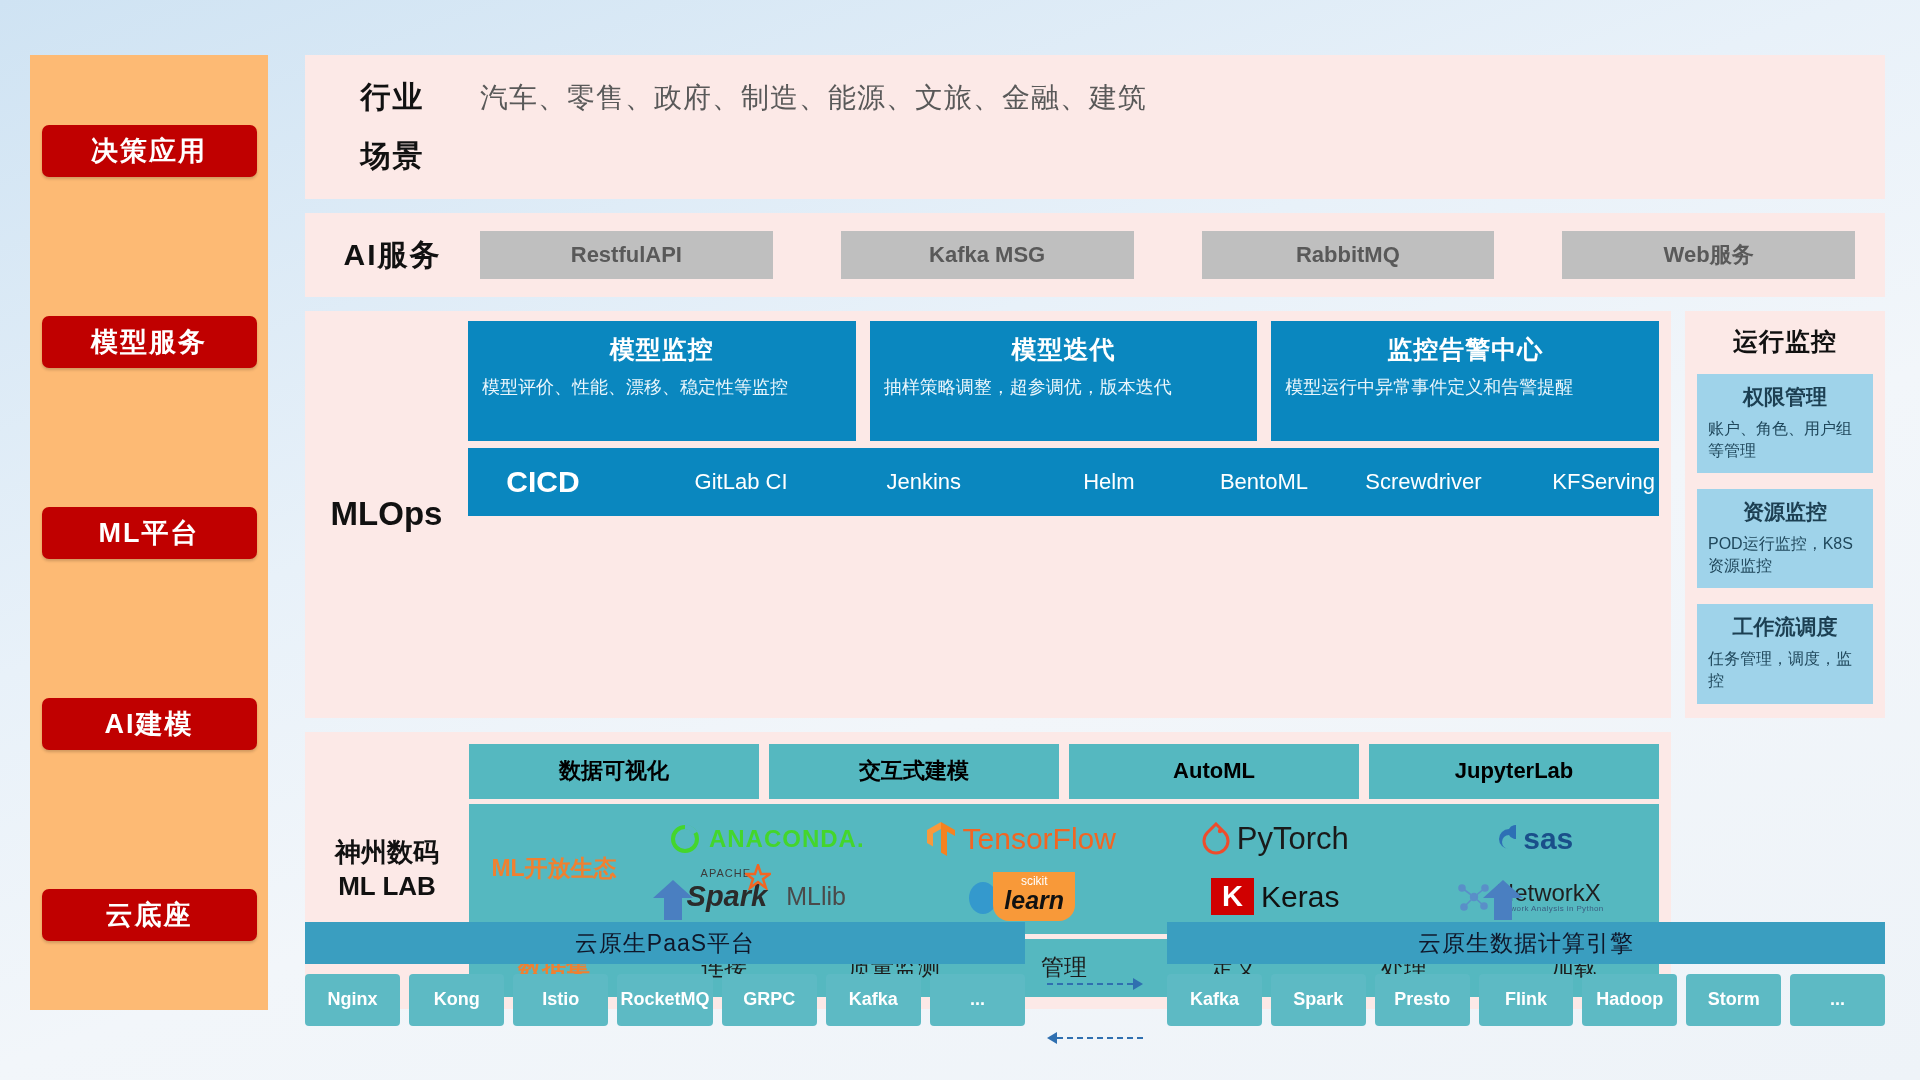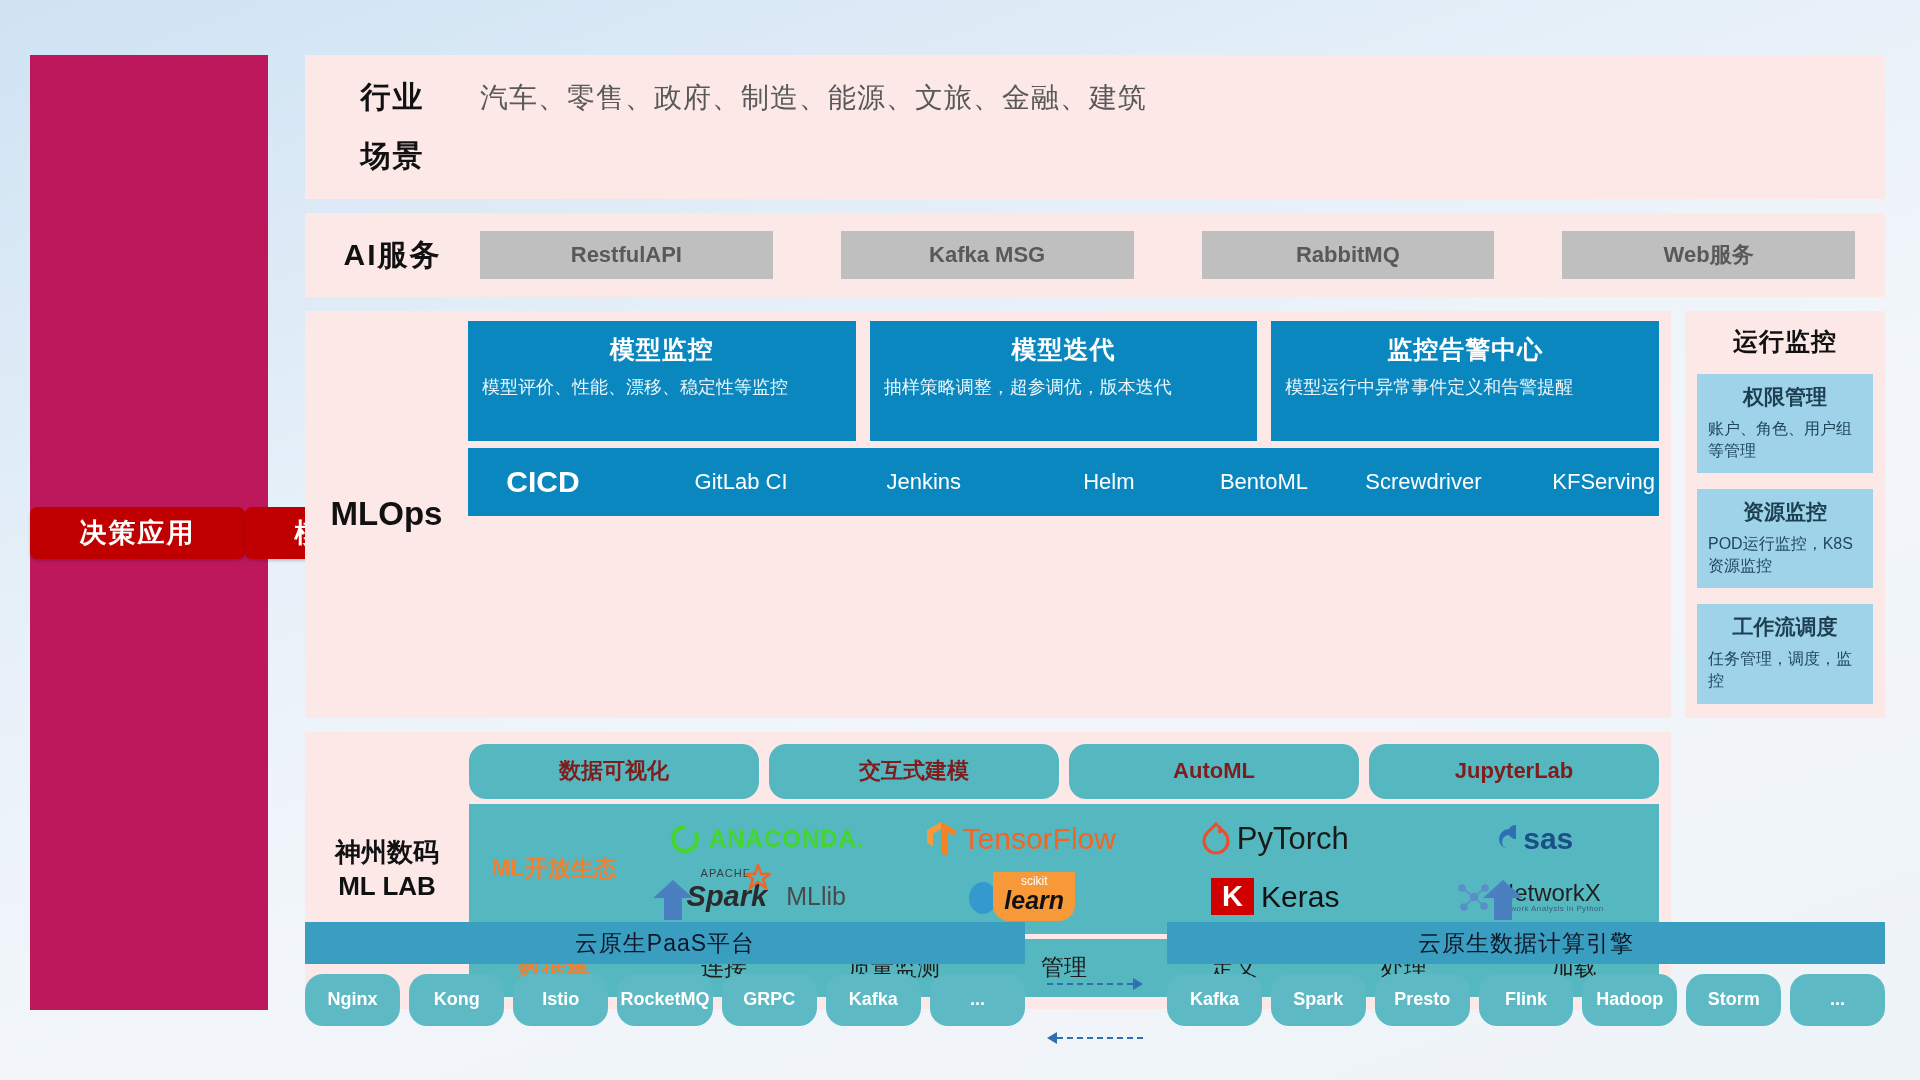--- a/index.html
+++ b/index.html
@@ -9,22 +9,22 @@
     background: linear-gradient(160deg, #cfe3f3 0%, #e8f1f9 38%, #f2f6fa 60%, #eef3f8 100%);
     overflow: hidden;
     position: relative;
   }
   .canvas { position: absolute; inset: 0; }
 
   
   .rail {
     position: absolute; left: 30px; top: 55px;
     width: 238px; height: 955px;
-    background: #be185d;
-    display: flex; flex-direction: row;
+    background: #fdba74;
+    display: flex; flex-direction: column;
   }
   .rail-slot { flex: 1; display: flex; align-items: center; justify-content: center; }
   .rail-chip {
     background: #c00000; color: #ffffff;
     font-size: 27px; font-weight: bold; letter-spacing: 2px;
     border-radius: 7px;
     width: 215px; height: 52px;
     display: flex; align-items: center; justify-content: center;
     box-shadow: 0 2px 3px rgba(0,0,0,.18);
   }
@@ -118,21 +118,21 @@
   .lab-band { background: #fce9e7; flex: 1; display: flex; padding: 12px 12px 12px 0; }
   .lab-key {
     width: 164px; flex: none; display: flex; align-items: center; justify-content: center;
     font-size: 26px; font-weight: bold; color: #111111; text-align: center; line-height: 1.3;
   }
   .lab-right { flex: 1; display: flex; flex-direction: column; gap: 5px; }
   .lab-tools { display: flex; gap: 10px; }
   .lab-tool {
     flex: 1; background: #55b8c0; height: 55px;
     display: flex; align-items: center; justify-content: center;
-    color: #7f1d1d; font-size: 22px; font-weight: bold; border-radius: 17px;
+    color: #000000; font-size: 22px; font-weight: bold;
   }
   .eco {
     background: #55b8c0; display: flex; align-items: stretch; min-height: 130px;
   }
   .eco-label {
     width: 170px; flex: none; display: flex; align-items: center; justify-content: center;
     color: #f08030; font-size: 23px; font-weight: bold;
   }
   .eco-logos {
     flex: 1; display: grid; grid-template-columns: repeat(4, 1fr);
@@ -155,21 +155,21 @@
   .bottom { position: absolute; left: 305px; top: 880px; width: 1580px; height: 190px; }
   .cloud-col { position: absolute; top: 42px; }
   .cloud-head {
     background: #3a9ec0; color: #0f172a; height: 42px;
     display: flex; align-items: center; justify-content: center;
     font-size: 23px; letter-spacing: 1px;
   }
   .cloud-items { display: flex; gap: 9px; margin-top: 10px; }
   .cloud-chip {
     flex: 1; background: #5dbac4; color: #ffffff;
-    height: 52px; border-radius: 18px;
+    height: 52px; border-radius: 4px;
     display: flex; align-items: center; justify-content: center;
     font-size: 18px; font-weight: bold; line-height: 1.1; text-align: center;
     padding: 0 3px;
   }
   .up-arrow-shape { position: absolute; }
   .up-arrow-shape .stem {
     position: absolute; left: 11px; top: 16px; width: 18px; height: 24px; background: #4a7fc1;
   }
   .up-arrow-shape .head {
     position: absolute; left: 0; top: 0; width: 0; height: 0;

